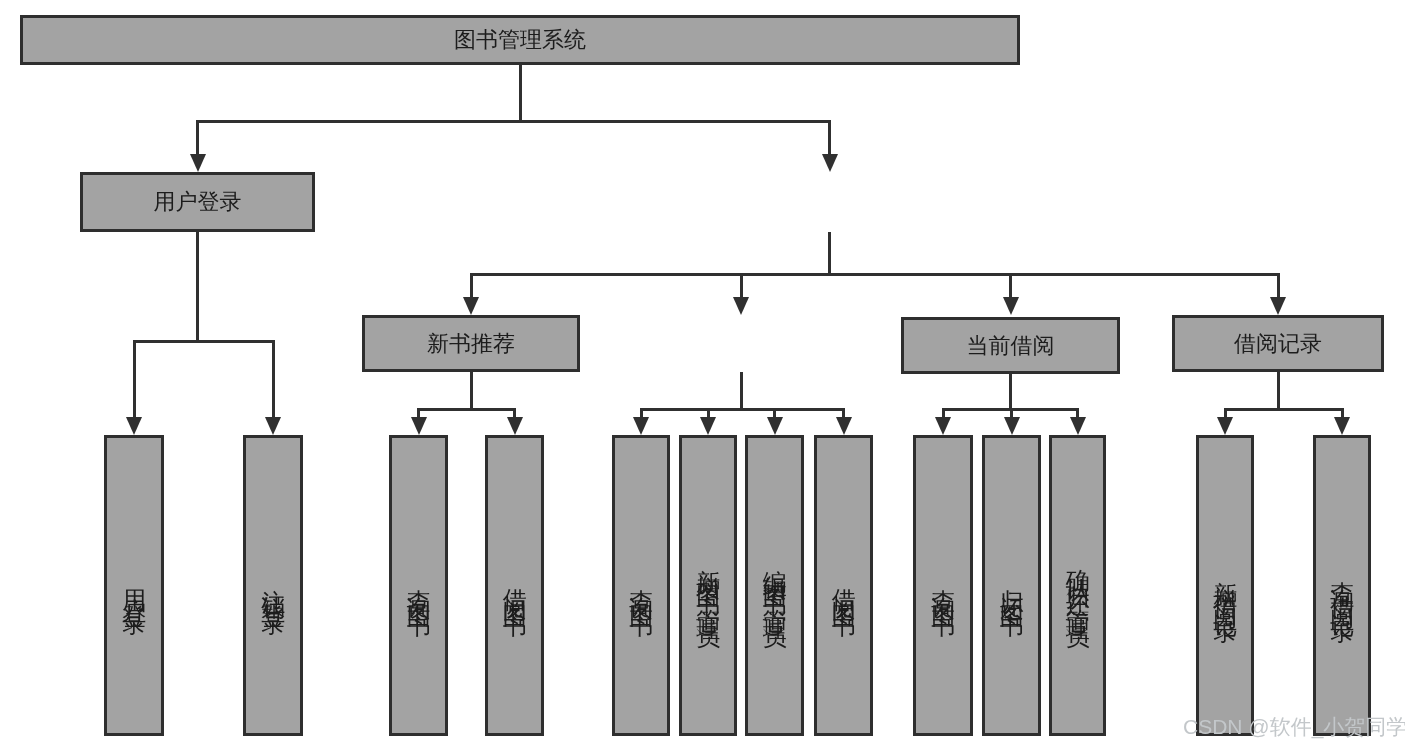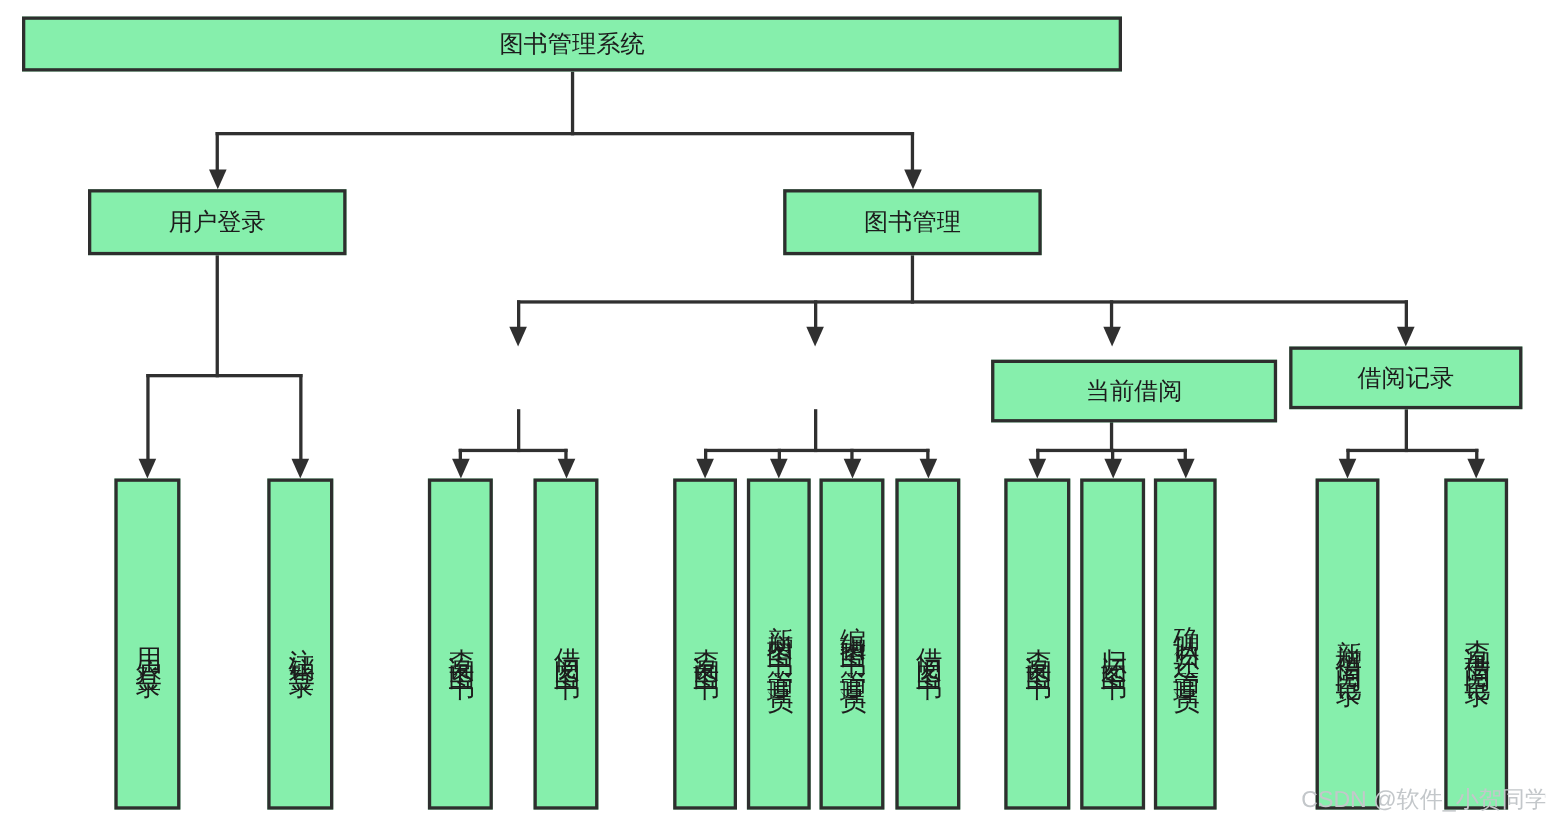--- a/index.html
+++ b/index.html
@@ -2,21 +2,21 @@
 <html><head>
 <meta charset="utf-8">
 <style>
   html,body { margin:0; padding:0; background:#ffffff; }
   .canvas {
     position:relative; width:1405px; height:747px; background:#ffffff;
     font-family:"Liberation Sans", sans-serif; overflow:hidden;
   }
   .node {
     position:absolute; box-sizing:border-box;
-    border:3px solid #2e2e2e; background:#86efac;
+    border:3px solid #2e2e2e; background:#a3a3a3;
     display:flex; align-items:center; justify-content:center;
     font-size:22px; color:#1c1c1c; z-index:2; white-space:nowrap;
   }
   .leaf { z-index:2; }
   .vtext {
     writing-mode:vertical-rl; text-orientation:mixed;
     font-size:24px; letter-spacing:8px; color:#1c1c1c; line-height:1.1;
   }
   #connectors { position:absolute; left:0; top:0; width:100%; height:100%; z-index:1; }
   .vline, .hline { position:absolute; background:#303030; }
@@ -88,23 +88,23 @@
       <div class="hline" style="left: 1223.5px; top: 408px; width: 120px;"></div>
       <div class="vline" style="left: 1223.5px; top: 408px; height: 11px;"></div>
       <div class="arrowhead" style="left: 1217px; top: 417px;"></div>
       <div class="vline" style="left: 1340.5px; top: 408px; height: 11px;"></div>
       <div class="arrowhead" style="left: 1334px; top: 417px;"></div>
     </div>
 
   <div class="node" style="left:20px;top:15px;width:1000px;height:50px;">图书管理系统</div>
 
   <div class="node" style="left:80px;top:172px;width:235px;height:60px;">用户登录</div>
-  <div class="node" style="left:712px;top:172px;width:235px;height:60px;">图书管理</div>
 
-  <div class="node" style="left:901px;top:327px;width:260px;height:57px;">当前借阅</div>
+  <div class="node" style="left:362px;top:315px;width:218px;height:57px;">新书推荐</div>
+  <div class="node" style="left:901px;top:317px;width:219px;height:57px;">当前借阅</div>
   <div class="node" style="left:1172px;top:315px;width:212px;height:57px;">借阅记录</div>
 
   <div class="node leaf" style="left:104px;top:435px;width:60px;height:301px;">
     <span class="vtext">用户登录</span>
     </div>
   <div class="node leaf" style="left:243px;top:435px;width:60px;height:301px;">
     <span class="vtext">注销登录</span>
     </div>
 
   <div class="node leaf" style="left:389px;top:435px;width:59px;height:301px;">

